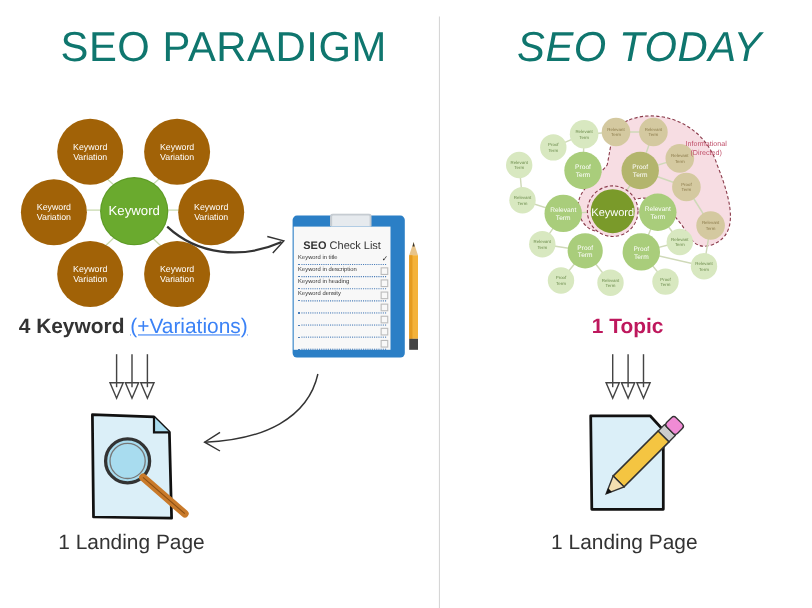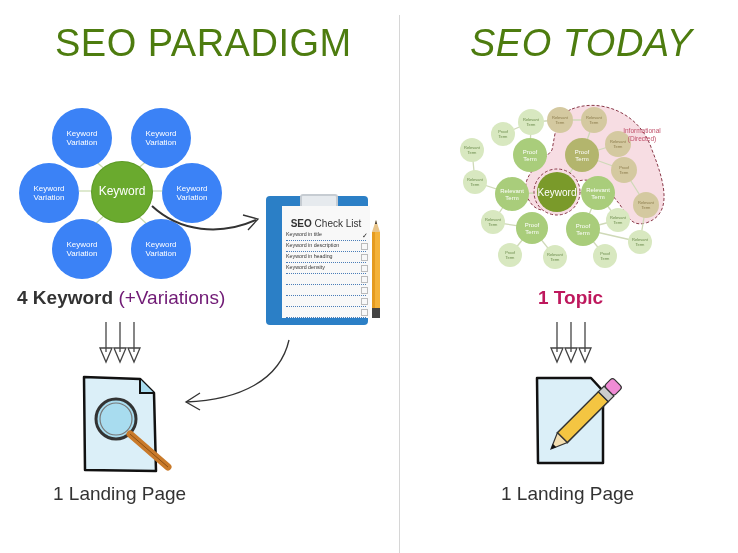--- a/index.html
+++ b/index.html
@@ -1,28 +1,28 @@
 <!DOCTYPE html>
 <html><head>
 <meta charset="utf-8">
 <style>
   html,body{margin:0;padding:0;}
   body{width:738px;height:553px;background:#ffffff;position:relative;overflow:hidden;font-family:"Liberation Sans","DejaVu Sans",sans-serif;}
   .abs{position:absolute;}
-  .title{position:absolute;top:22px;font-size:38px;color:#4d7c0f;font-weight:normal;letter-spacing:0.5px;white-space:nowrap;}
+  .title{position:absolute;top:22px;font-size:38px;color:#0f766e;font-weight:normal;letter-spacing:0.5px;white-space:nowrap;}
   .divider{position:absolute;left:399px;top:15px;width:1px;height:538px;background:#d6d6d6;}
   .caption{position:absolute;font-size:19px;color:#333;white-space:nowrap;}
   .caption b{font-weight:bold;}
-  .caption .light{color:#701a75;}
+  .caption .light{color:#3b82f6;text-decoration:underline;}
   .node{position:absolute;border-radius:50%;display:flex;align-items:center;justify-content:center;text-align:center;color:#fff;line-height:1.15;}
-  .kv{width:60px;height:60px;background:#3b82f6;font-size:8px;}
+  .kv{width:60px;height:60px;background:#a16207;font-size:8px;}
   .kw{width:60px;height:60px;background:#6aaa2e;font-size:12px;box-shadow:0 0 0 1px #5c9a25;}
   svg{position:absolute;overflow:visible;}
   .clip{position:absolute;left:266px;top:196px;width:102px;height:129px;background:#2b7fc6;border-radius:4px;}
-  .paper{position:absolute;left:16px;top:10px;width:88px;height:112px;background:#f8f8f8;}
+  .paper{position:absolute;left:1px;top:10px;width:88px;height:112px;background:#f8f8f8;}
   .clip-head{position:absolute;left:34px;top:-2px;width:34px;height:10px;border:2px solid #c6ccd2;border-bottom:none;border-radius:3px 3px 0 0;background:#e6eaee;}
   .cl-title{position:absolute;left:0;top:12px;width:100%;text-align:center;font-size:10px;color:#333;}
   .cl-title b{font-weight:bold;}
   .cl-row{position:absolute;left:4px;width:80px;height:9px;border-bottom:1px dotted #4a7db8;font-size:5.3px;color:#333;}
   .cl-box{position:absolute;right:-2px;top:1px;width:5px;height:5px;border:1px solid #bbb;font-size:7px;line-height:5px;color:#222;text-align:center;}
 </style>
 </head>
 <body>
 
 <div class="title" style="left:55px;">SEO PARADIGM</div>

